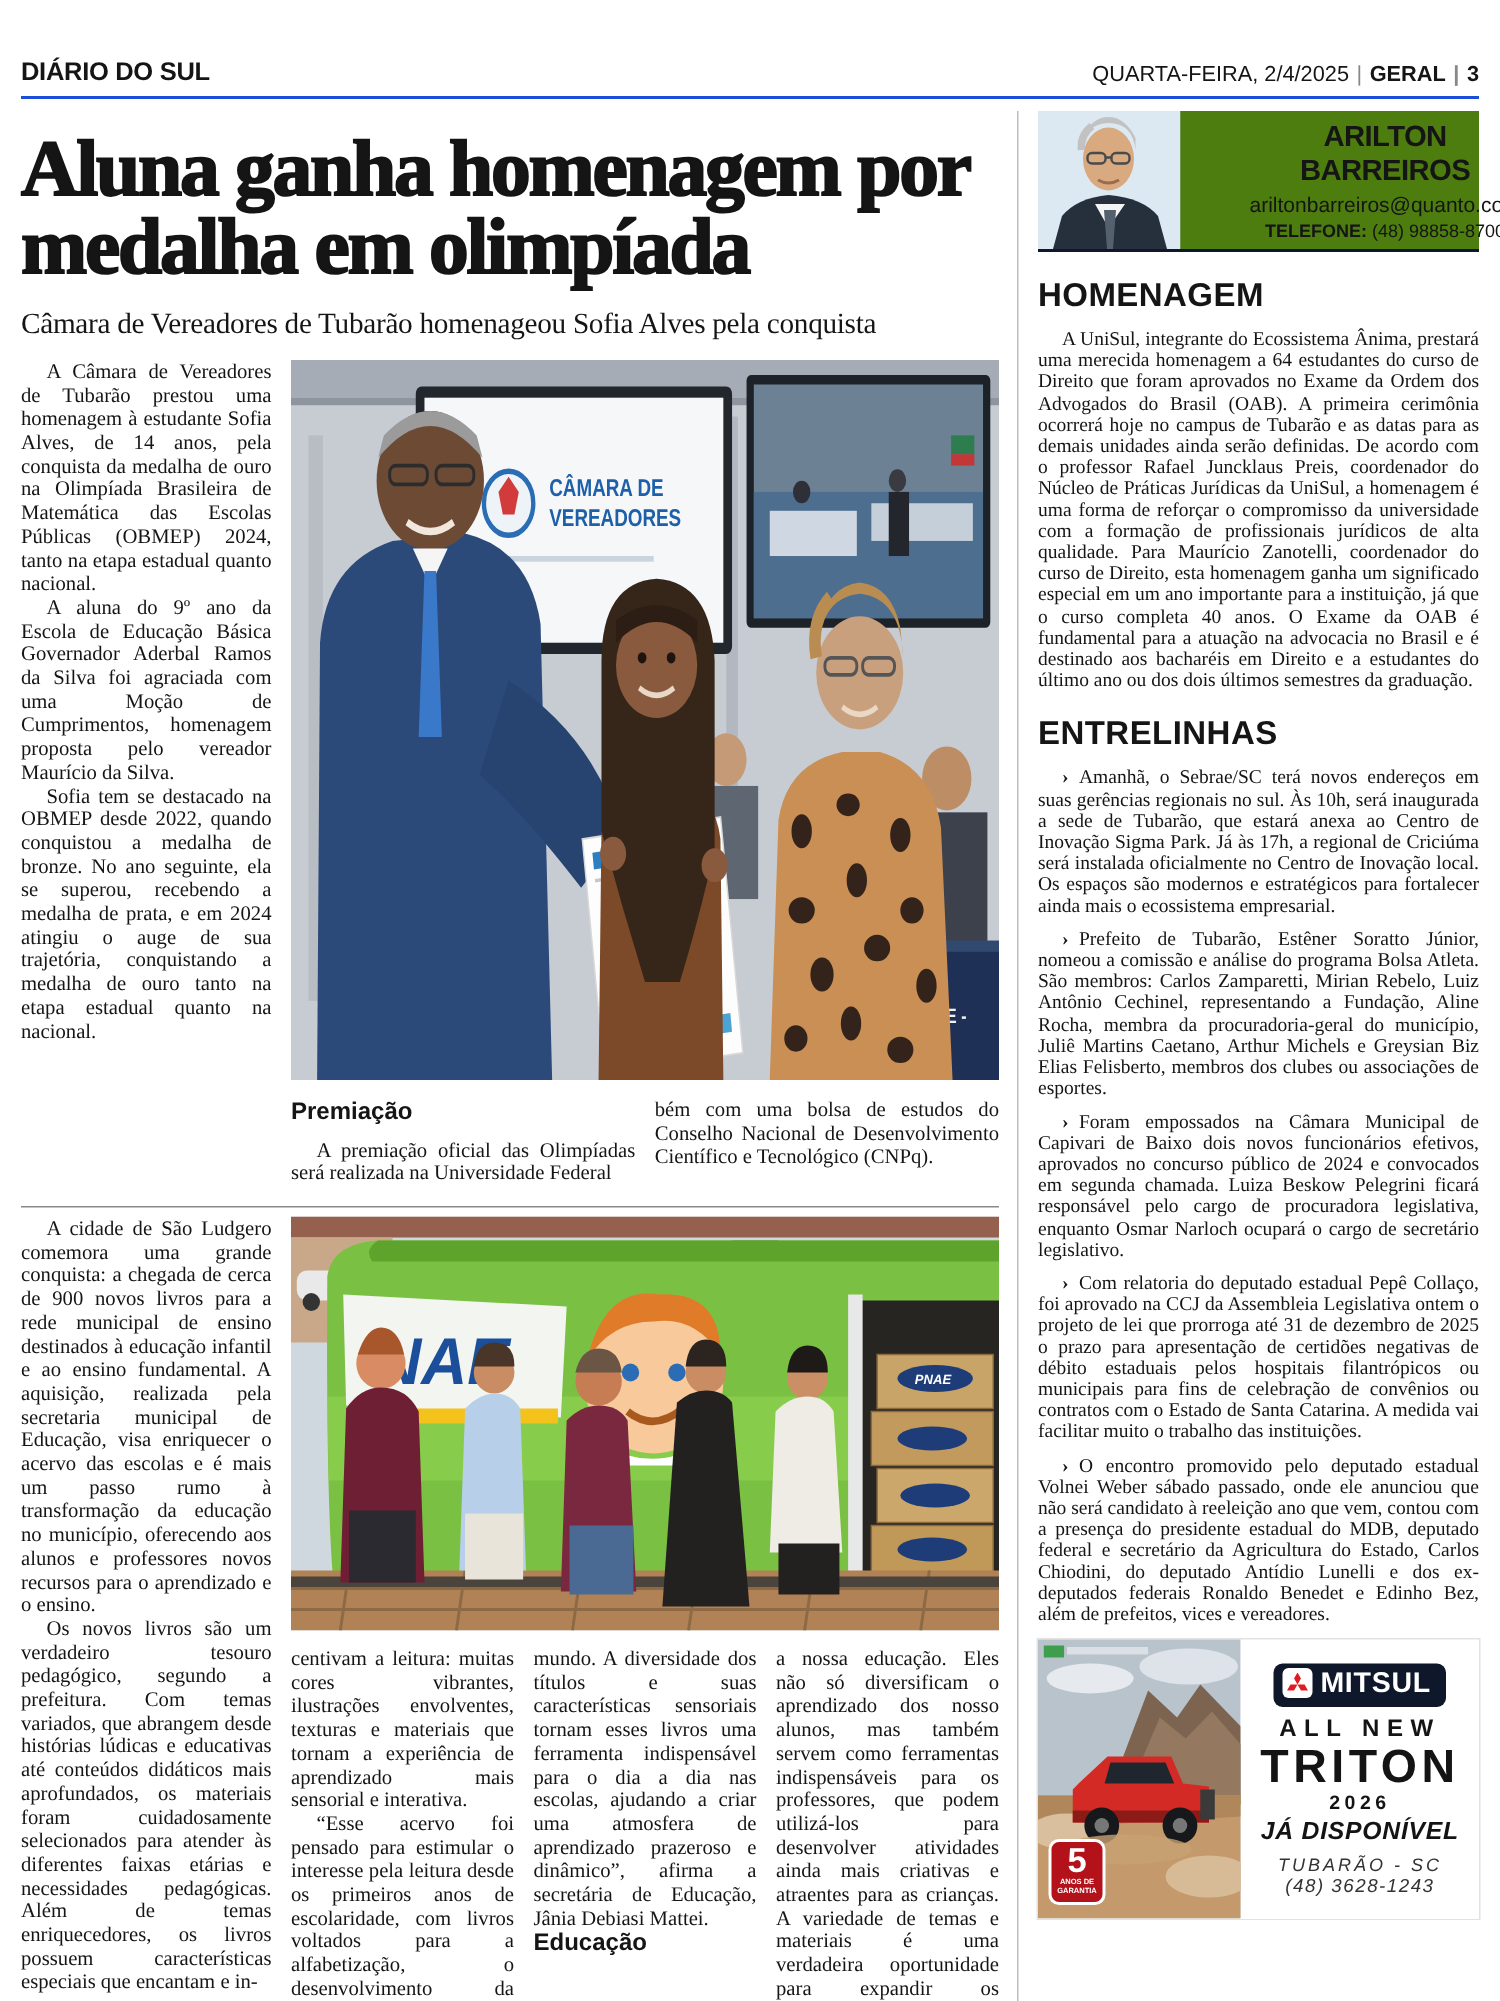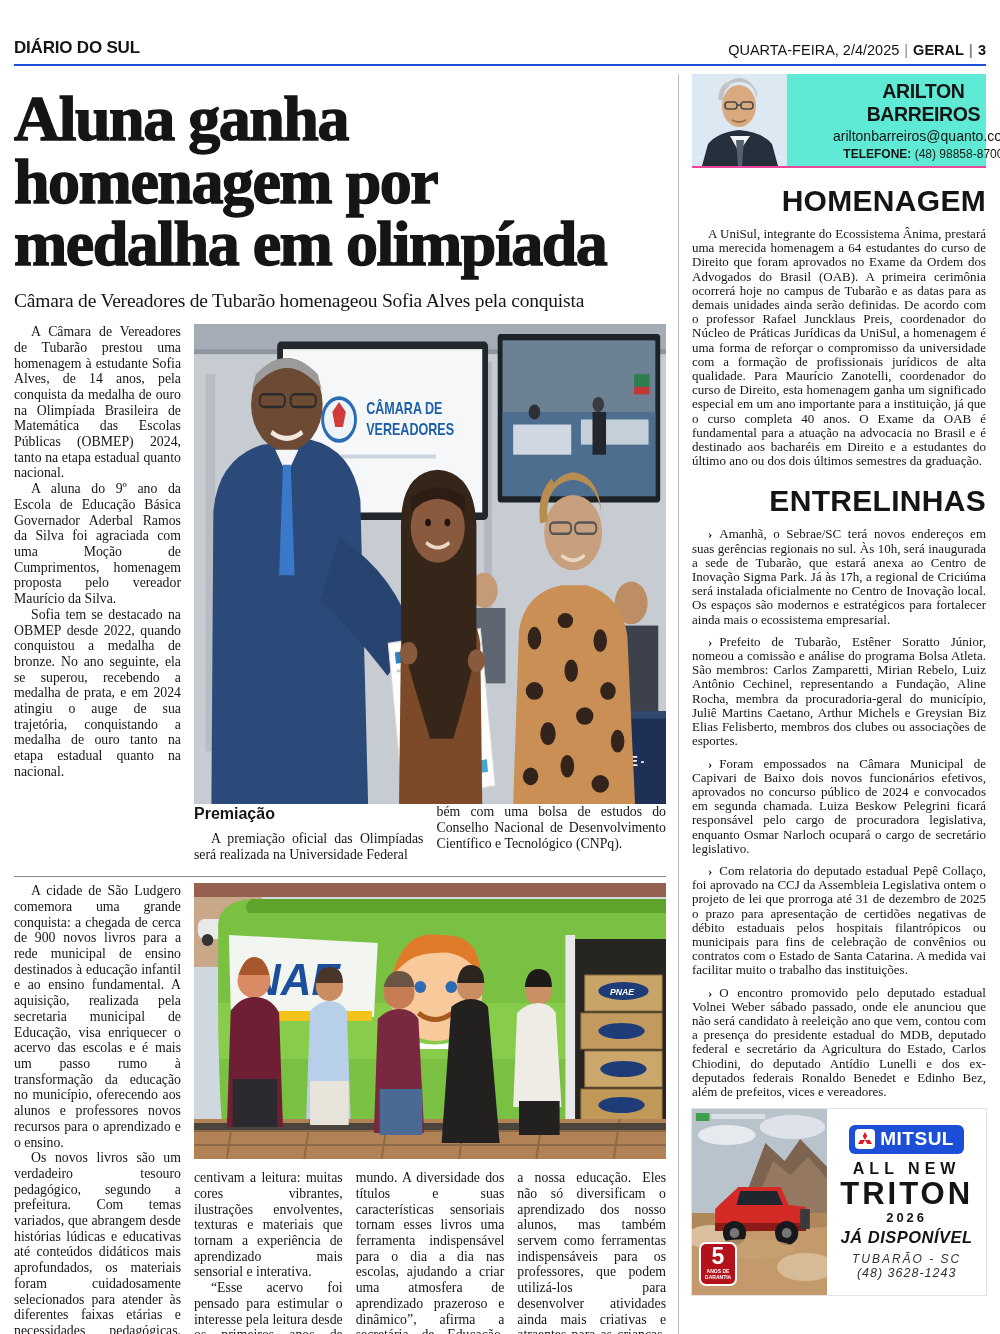--- a/index.html
+++ b/index.html
@@ -14,72 +14,72 @@
   .issue{font-size:14.5px;margin-top:12px;}
   .issue .sep{color:#888;margin:0 5px;font-weight:normal;}
   .issue .b{font-weight:bold;}
 
   
   .main{display:flex;margin-top:8px;}
   .leftcol{width:652px;flex:none;}
   .rightcol{flex:1;border-left:1px solid #bdbdbd;margin-left:12px;padding-left:13px;min-width:0;}
 
   
-  h1.headline{font-size:64px;line-height:.98;margin:14px 0 14px;font-weight:bold;
+  h1.headline{font-size:53px;line-height:.98;margin:14px 0 14px;font-weight:bold;
               letter-spacing:-1.5px;-webkit-text-stroke:1.4px #141414;}
   .subhead{font-size:19.5px;margin:0 0 12px;letter-spacing:-.2px;}
   .a1row{display:flex;gap:13px;}
   .newscol{width:167px;flex:none;text-align:justify;font-size:13.8px;line-height:15.7px;}
   .newscol p{margin:0;text-indent:17px;}
   .photoarea{flex:1;display:flex;flex-direction:column;min-width:0;}
   .photo1{height:480px;}
   .photo1 svg,.photo2 svg,.adphoto svg{display:block;width:100%;height:100%;}
-  .premrow{display:flex;gap:13px;}
+  .premrow{display:flex;gap:13px;margin-top:12px;}
   .premcol{flex:1;text-align:justify;font-size:13.8px;line-height:15.7px;}
   .premcol p{margin:0;text-indent:17px;}
   .premcol p.noind{text-indent:0;}
   .kicker{font-family:"Liberation Sans",sans-serif;font-weight:bold;font-size:16px;
           margin:2px 0 9px;text-indent:0;text-align:left;}
 
   .rule{border:0;border-top:1px solid #8a8a8a;margin:14px 0 6px;}
 
   
   h2.headline2{font-size:37px;margin:6px 0 12px;font-weight:bold;letter-spacing:-.8px;
                -webkit-text-stroke:.9px #141414;}
   .a2row{display:flex;gap:13px;}
   .a2right{flex:1;display:flex;flex-direction:column;min-width:0;}
   .photo2{height:276px;}
   .a2cols{display:flex;gap:13px;margin-top:11px;}
   .a2cols .c{flex:1;text-align:justify;font-size:13.8px;line-height:15.7px;min-width:0;}
   .a2cols .c p{margin:0;text-indent:17px;}
   .a2cols .c p.noind{text-indent:0;}
 
   
-  .colbox{background:#5eead4;display:flex;height:92px;border-bottom:2px solid #ec4899;gap:46px;}
+  .colbox{background:#4d7c0f;display:flex;height:92px;border-bottom:2px solid #0f172a;gap:46px;}
   .colbox .portrait{width:95px;height:92px;flex:none;}
   .colmeta{flex:1;align-self:center;text-align:center;font-family:"Liberation Sans",sans-serif;
            padding-right:6px;}
   .colname{font-weight:bold;font-size:19.5px;letter-spacing:-.4px;}
   .colemail{font-size:14px;margin-top:2px;}
   .colphone{font-size:12px;margin-top:3px;}
   .colphone .lbl{font-weight:bold;}
 
-  .schead{text-align:right;font-family:"Liberation Sans",sans-serif;font-weight:bold;
-          font-size:30px;letter-spacing:.3px;margin:16px 0 9px;}
+  .schead{text-align:left;font-family:"Liberation Sans",sans-serif;font-weight:bold;
+          font-size:22px;letter-spacing:.3px;margin:16px 0 9px;}
   .rbody{text-align:justify;font-size:13px;line-height:14.2px;}
   .rbody p{margin:0;text-indent:16px;}
   .entreitem{margin:0 0 8px;text-indent:16px;text-align:justify;font-size:13px;line-height:14.2px;}
   .marker{font-weight:bold;margin-right:7px;}
 
   
   .ad{margin-top:10px;height:186px;position:relative;display:flex;box-shadow:0 0 0 1px #e2e2e2;}
   .adphoto{width:46%;position:relative;flex:none;}
   .adcopy{flex:1;background:#fff;display:flex;flex-direction:column;align-items:center;
           justify-content:center;font-family:"Liberation Sans",sans-serif;color:#141414;}
-  .mitsulrow{display:flex;align-items:center;gap:5px;background:#1d4ed8;border-radius:6px;
+  .mitsulrow{display:flex;align-items:flex-start;gap:5px;background:#0f172a;border-radius:6px;
              padding:3px 10px 4px 6px;}
   .mitsulrow .dbox{width:20px;height:20px;background:#fff;border-radius:4px;display:flex;
                    align-items:center;justify-content:center;}
   .mitsulname{color:#fff;font-weight:bold;font-size:19px;letter-spacing:.5px;}
   .adl1{font-weight:bold;font-size:16px;letter-spacing:5px;margin-top:6px;}
   .adl2{font-weight:bold;font-size:31px;letter-spacing:3px;line-height:1;}
   .adl3{font-weight:bold;font-size:13px;letter-spacing:3px;margin-top:1px;}
   .adl4{font-weight:bold;font-style:italic;font-size:16.5px;margin-top:3px;letter-spacing:.5px;}
   .adcity{font-style:italic;font-size:12px;margin-top:5px;letter-spacing:2px;color:#333;}
   .adphone{font-style:italic;font-size:12.5px;letter-spacing:1px;color:#333;}

